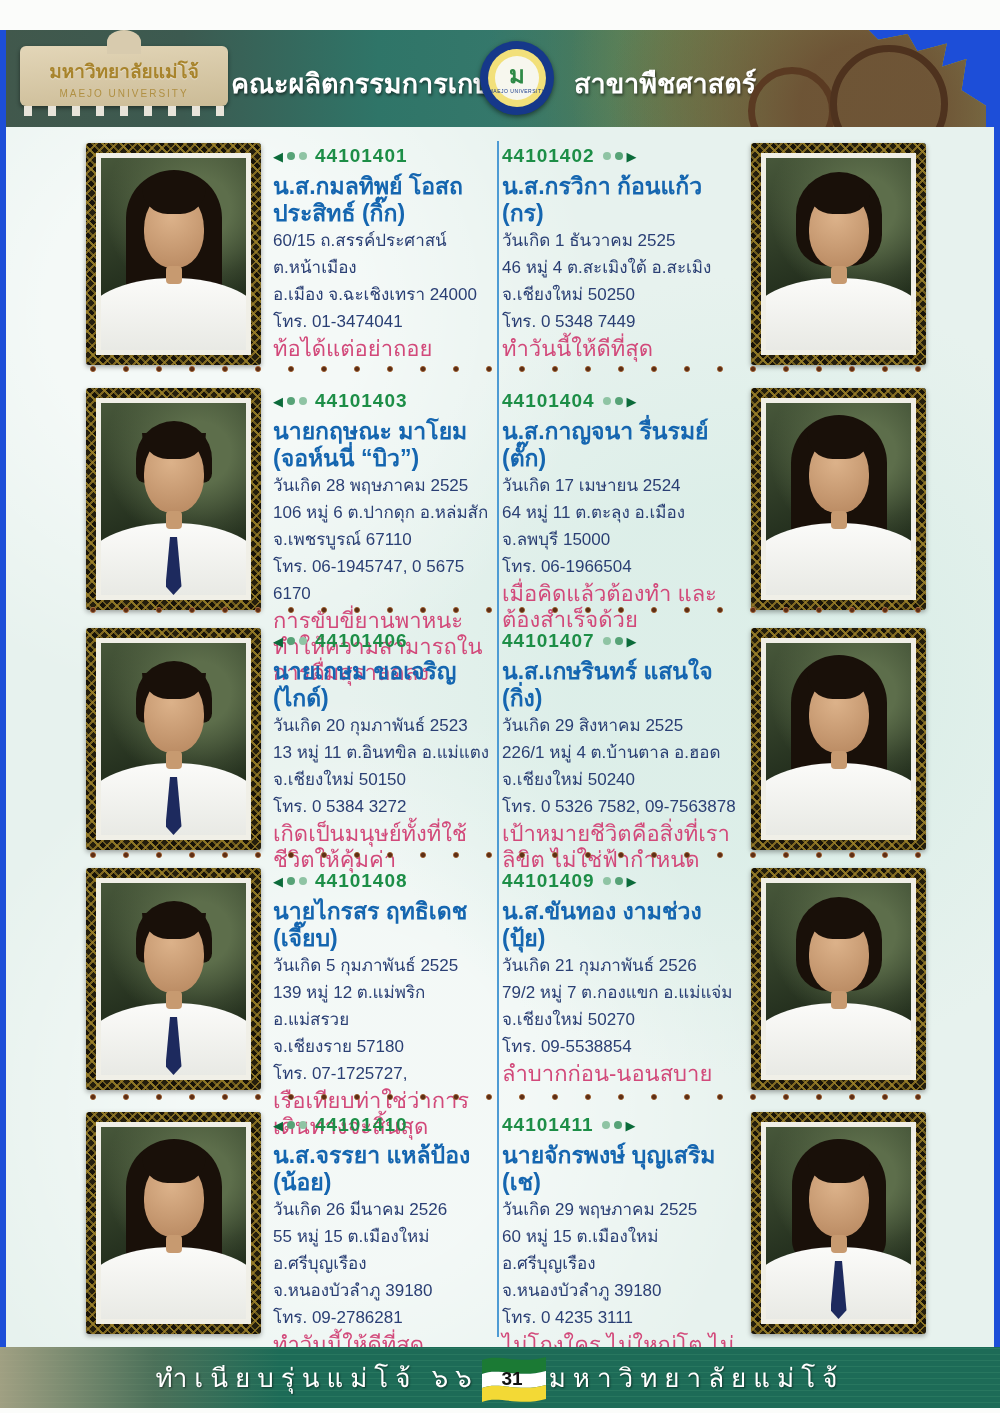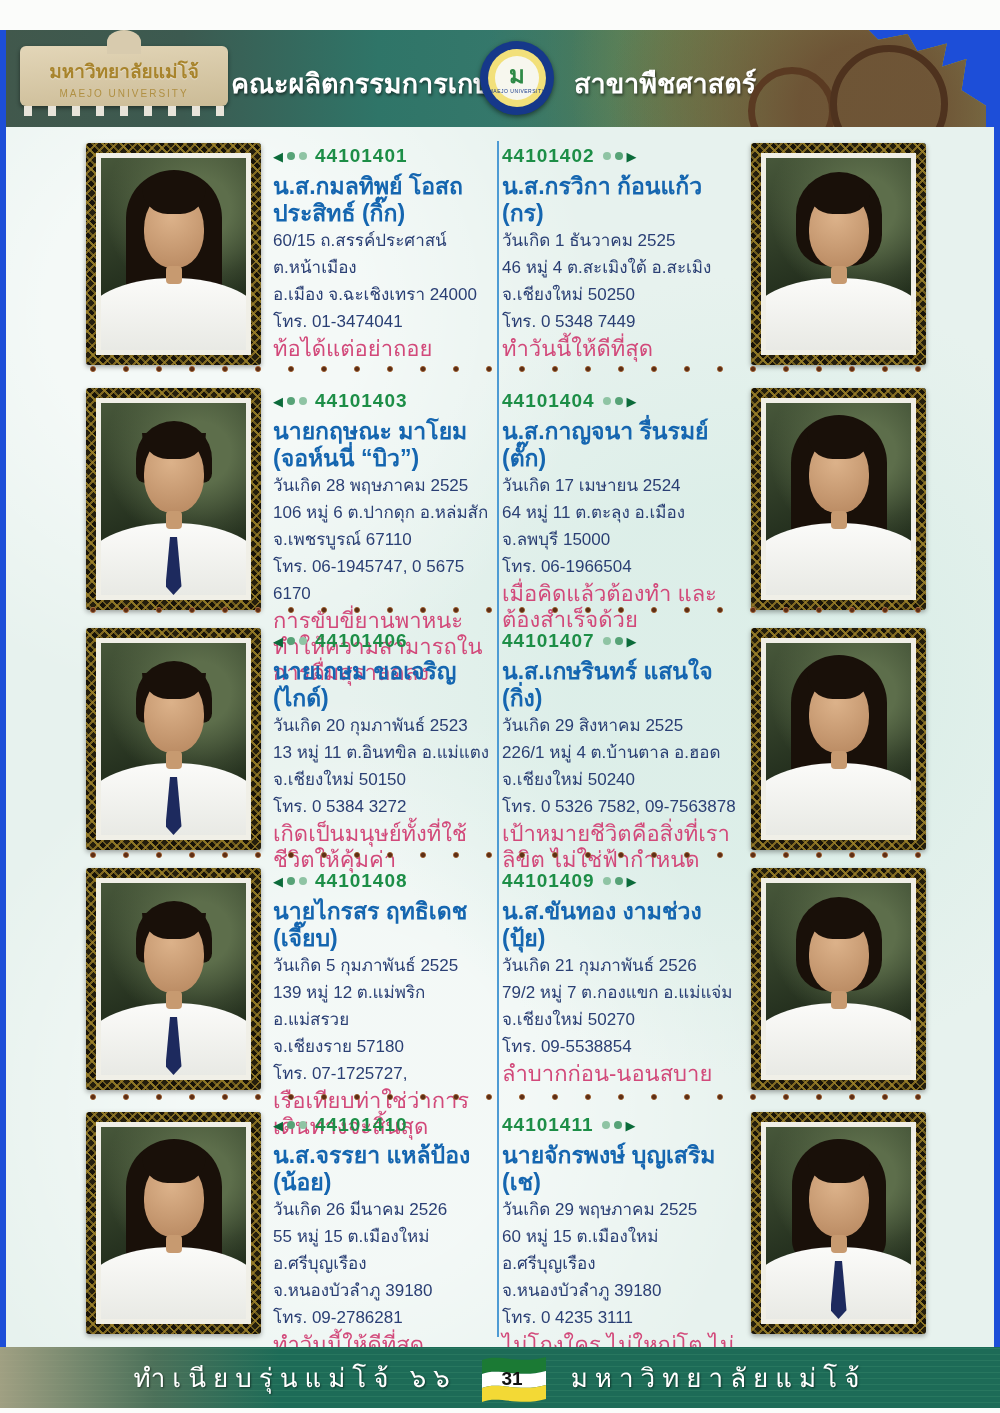--- a/index.html
+++ b/index.html
@@ -83,21 +83,21 @@
 
   .name{color:#1566b0;font-weight:bold;font-size:23px;line-height:27px;}
   .name2:empty{display:none;}
   .detail{color:#2a3f74;font-size:17px;line-height:27px;}
   .detail:empty{display:none;}
   .quote{color:#d2497a;font-size:22px;line-height:26px;margin-top:1px;}
 
   
   .footer{position:absolute;left:0;top:1347px;width:1000px;height:61px;
     background:repeating-linear-gradient(0deg,#1d6b57 0 5px,#28775f 5px 6px);
-    display:flex;align-items:center;justify-content:center;gap:22px;}
+    display:flex;align-items:center;justify-content:center;}
   .footer::before{content:"";position:absolute;left:0;top:0;width:280px;height:100%;
     background:linear-gradient(90deg,rgba(183,169,138,.85),rgba(122,118,92,.5) 55%,rgba(0,0,0,0));}
   .footer-text{color:#ffffff;font-size:26px;letter-spacing:7px;text-shadow:1px 1px 2px rgba(0,0,0,.5);z-index:1;white-space:nowrap;}
   .flag{position:relative;z-index:1;width:70px;height:52px;flex:none;}
   .flag svg{display:block;}
   .topstrip{position:absolute;left:0;top:0;width:1000px;height:30px;background:#fbfcfa;}
   .bottomstrip{position:absolute;left:0;top:1408px;width:1000px;height:5px;background:#fbfcfa;}
 </style>
 </head>
 <body>

